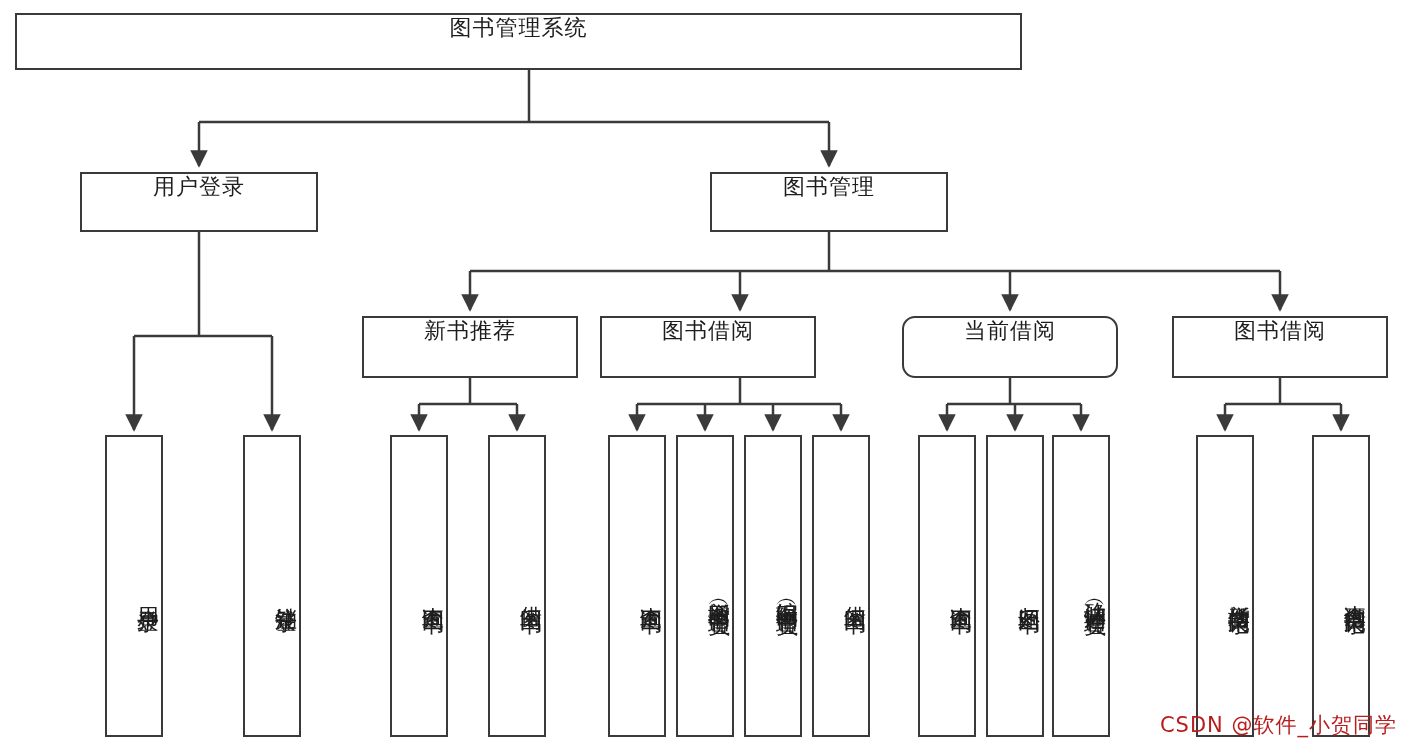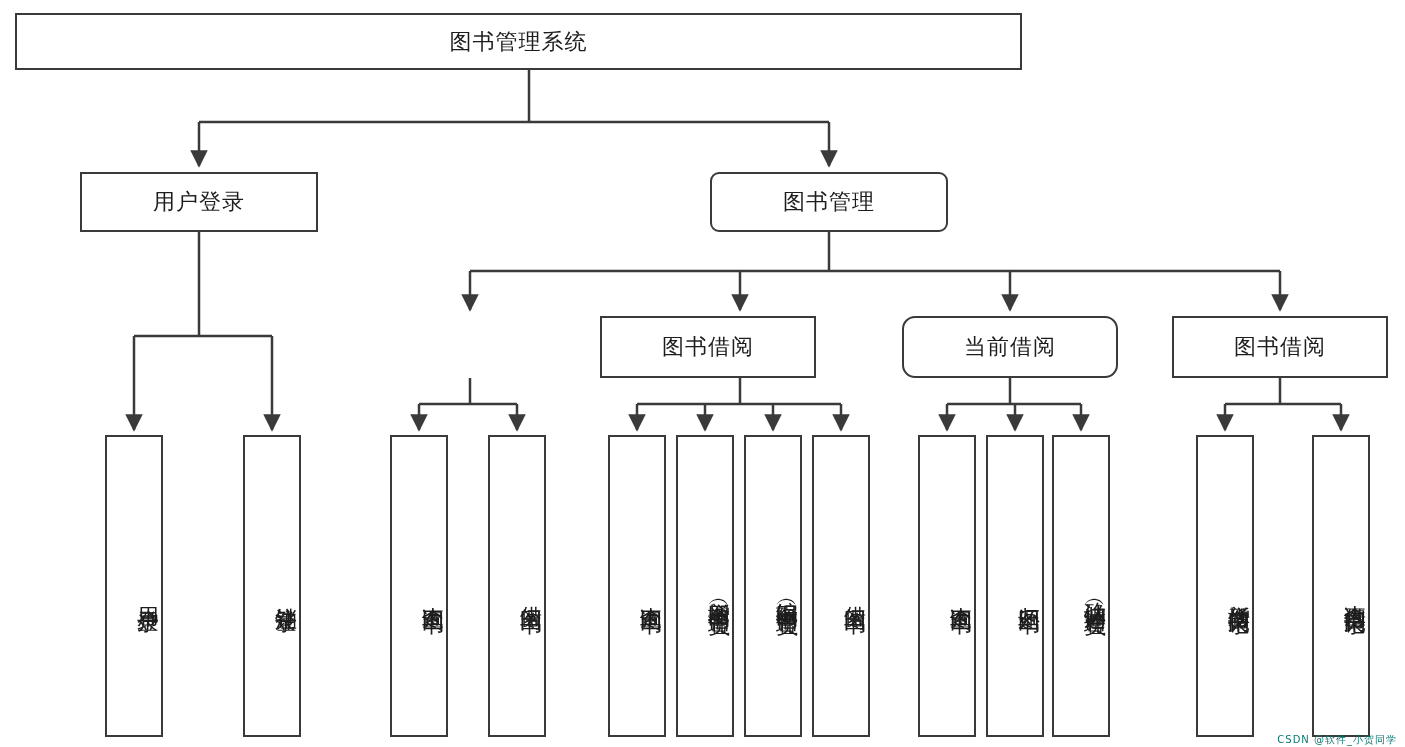--- a/index.html
+++ b/index.html
@@ -25,21 +25,20 @@
     top: 0;
     width: 1405px;
     height: 747px;
   }
   .node {
     position: absolute;
     box-sizing: border-box;
     border: 2px solid #3a3a3a;
     background: #ffffff;
     display: flex;
-    align-items: center;
     justify-content: center;
     color: #1d1d1d;
   }
   .node.horiz {
     font-size: 22px;
     letter-spacing: 1px;
   }
   .node.vert {
     writing-mode: vertical-rl;
     text-orientation: upright;
@@ -50,23 +49,23 @@
     justify-content: center;
   }
   .node-label {
     display: block;
     line-height: 1.18;
     white-space: pre-wrap;
   }
   .watermark {
     position: absolute;
     right: 8px;
-    bottom: 0;
-    font-size: 10px;
-    color: #0f766e;
+    bottom: 8px;
+    font-size: 21px;
+    color: #b91c1c;
     letter-spacing: 1px;
     white-space: nowrap;
     pointer-events: none;
   }
 </style>
 </head>
 <body>
 
 <div id="diagram-root">
 
@@ -122,24 +121,27 @@
     </g>
   </svg>
 
   <div class="node horiz" style="left:15px; top:13px; width:1007px; height:57px;">
     <span class="node-label">图书管理系统</span>
   </div>
 
   <div class="node horiz" style="left:80px; top:172px; width:238px; height:60px;">
     <span class="node-label">用户登录</span>
   </div>
-  <div class="node horiz" style="left:710px; top:172px; width:238px; height:60px;border-radius:9px;">
+  <div class="node horiz" style="left:710px; top:172px; width:238px; height:60px;">
     <span class="node-label">图书管理</span>
   </div>
 
+  <div class="node horiz" style="left:362px; top:316px; width:216px; height:62px;">
+    <span class="node-label">新书推荐</span>
+  </div>
   <div class="node horiz" style="left:600px; top:316px; width:216px; height:62px;">
     <span class="node-label">图书借阅</span>
   </div>
   <div class="node horiz" style="left:902px; top:316px; width:216px; height:62px;border-radius:13px;">
     <span class="node-label">当前借阅</span>
   </div>
   <div class="node horiz" style="left:1172px; top:316px; width:216px; height:62px;">
     <span class="node-label">图书借阅</span>
   </div>
 

